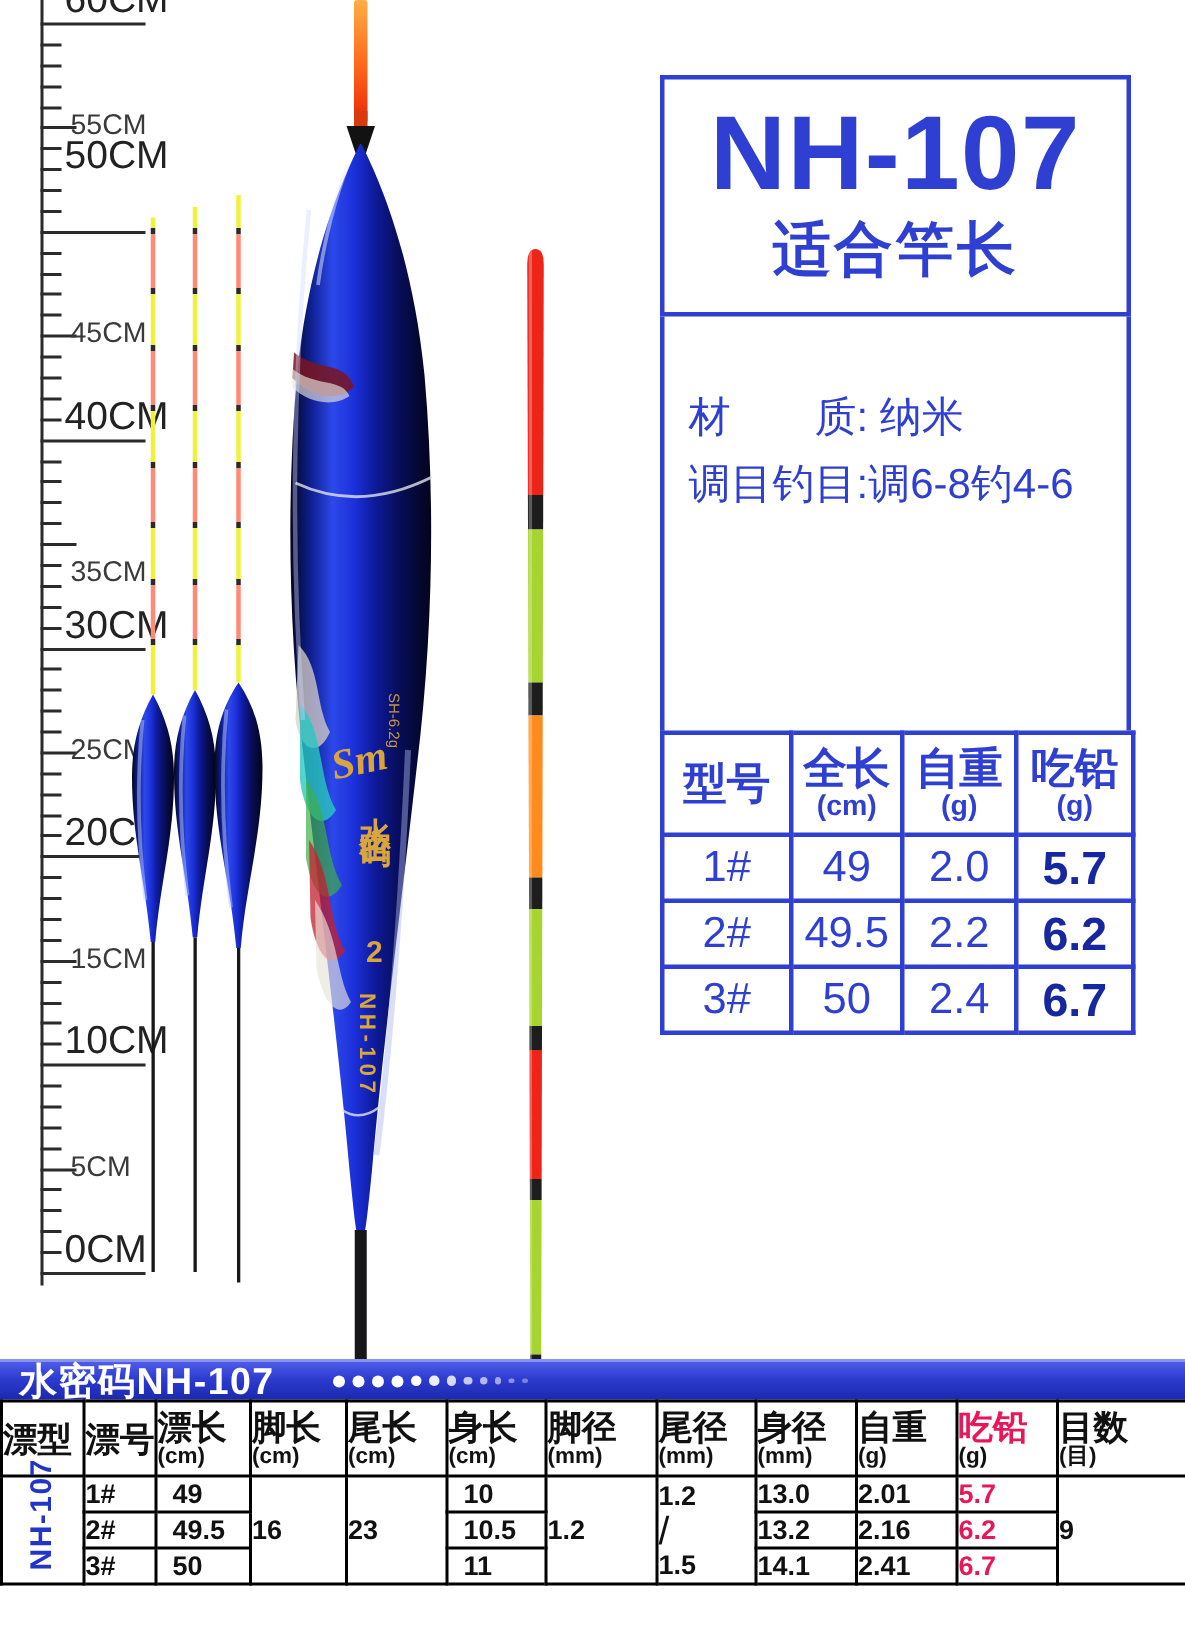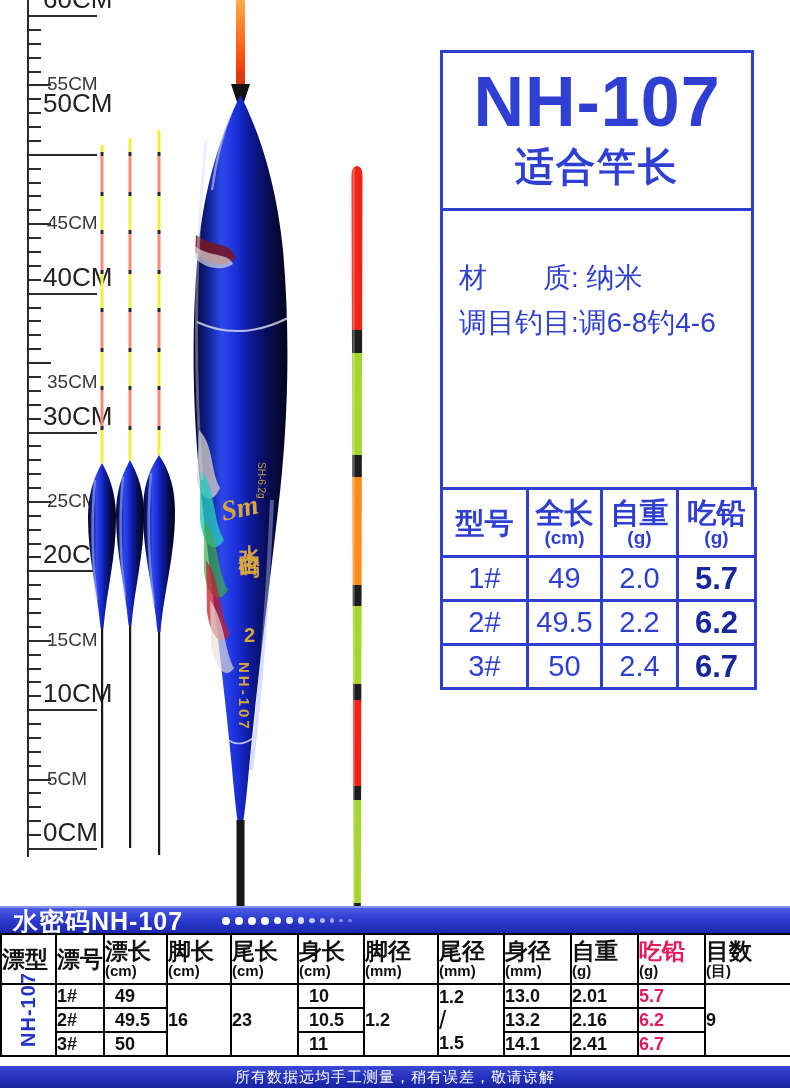--- a/index.html
+++ b/index.html
@@ -426,17 +426,14 @@
         <td>3#</td>
         <td class="ln">50</td>
         <td class="ln">11</td>
         <td>14.1</td>
         <td>2.41</td>
         <td class="pink">6.7</td>
       </tr>
     </tbody>
   </table>
 
-  <div id="footer">
-    <div class="note">所有数据远均手工测量，稍有误差，敬请谅解</div>
-  </div>
 
 </div>
 
 </body></html>

